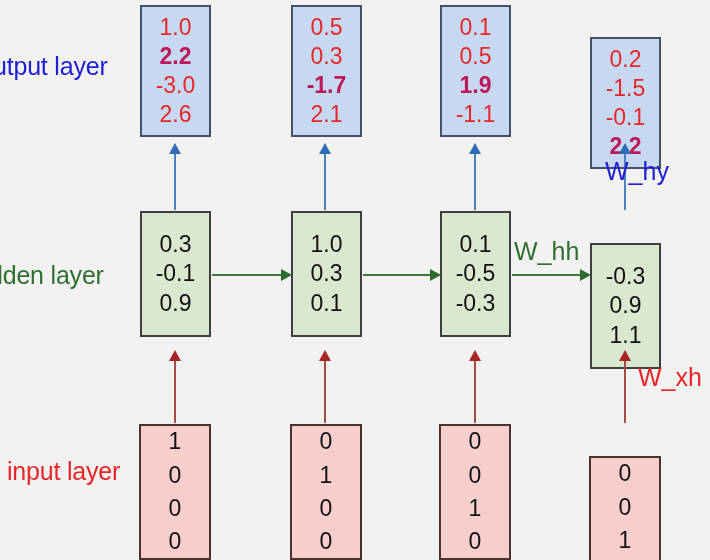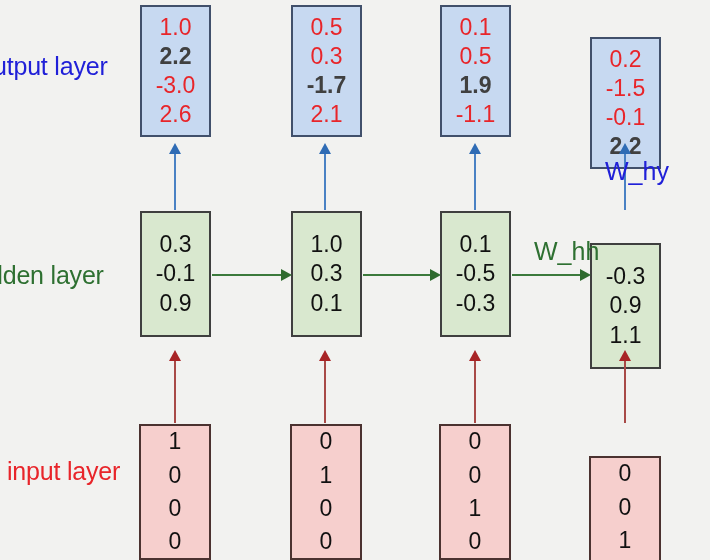--- a/index.html
+++ b/index.html
@@ -48,21 +48,21 @@
 
   
   .box.out {
     background: #c7d9f1;
     border: 2px solid #41506b;
     width: 71px;
     height: 132px;
     top: 5px;
   }
   .box.out .val { color: #e8252a; }
-  .box.out .val.sel { color: #404040; font-weight: bold; }
+  .box.out .val.sel { color: #be185d; font-weight: bold; }
 
   
   .box.hid {
     background: #d9e8cf;
     border: 2px solid #3f3f3f;
     width: 71px;
     height: 126px;
     top: 211px;
   }
   .box.hid .val { color: #111; }
@@ -134,21 +134,21 @@
   .h1 { left: 363px; width: 78px; }
   .h2 { left: 512px; width: 79px; }
 
   
   .w-label {
     position: absolute;
     font-size: 25px;
     white-space: nowrap;
   }
   .w-label.why { color: #2020d8; left: 605px; top: 157px; }
-  .w-label.whh { color: #2e7031; left: 534px; top: 237px; }
+  .w-label.whh { color: #2e7031; left: 514px; top: 237px; }
   .w-label.wxh { color: #e8252a; left: 638px; top: 363px; }
 </style>
 </head>
 <body>
 
 <div id="diagram">
 
   <div class="layer-label output">utput layer</div>
   <div class="layer-label hidden">dden layer</div>
   <div class="layer-label input">input layer</div>
@@ -243,20 +243,21 @@
   </div>
   <div class="arrow-v red a2">
     <div class="head"></div>
     <div class="shaft"></div>
   </div>
   <div class="arrow-v red a3">
     <div class="head"></div>
     <div class="shaft"></div>
   </div>
 
+  <div class="w-label wxh">W_xh</div>
 
   <div class="box inp c0">
     <div class="val">1</div>
     <div class="val">0</div>
     <div class="val">0</div>
     <div class="val">0</div>
   </div>
   <div class="box inp c1">
     <div class="val">0</div>
     <div class="val">1</div>

